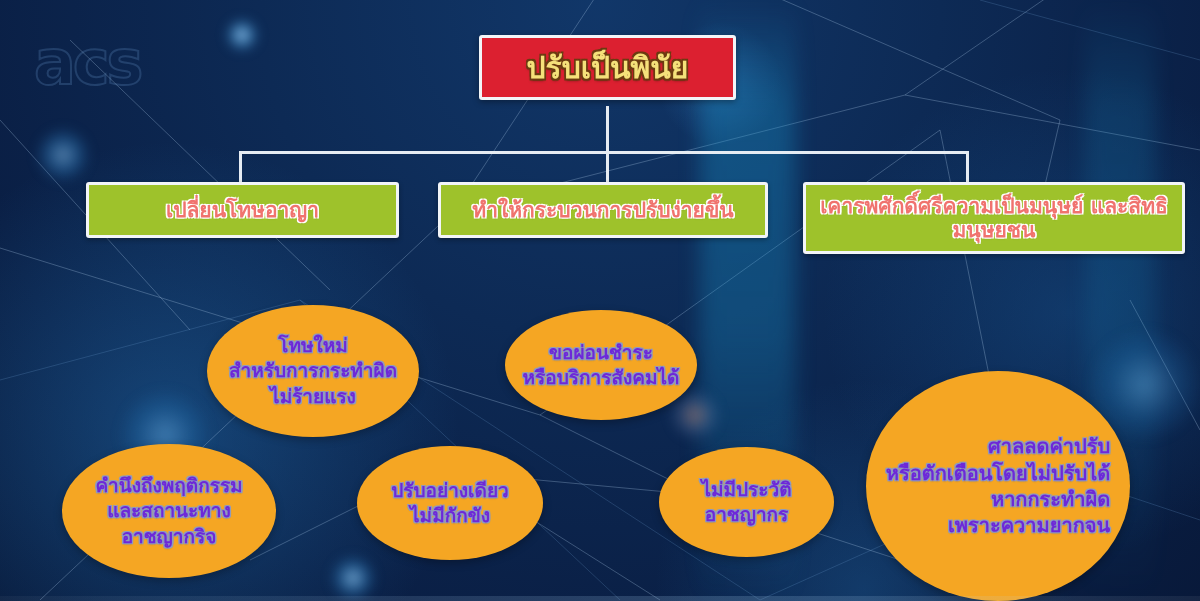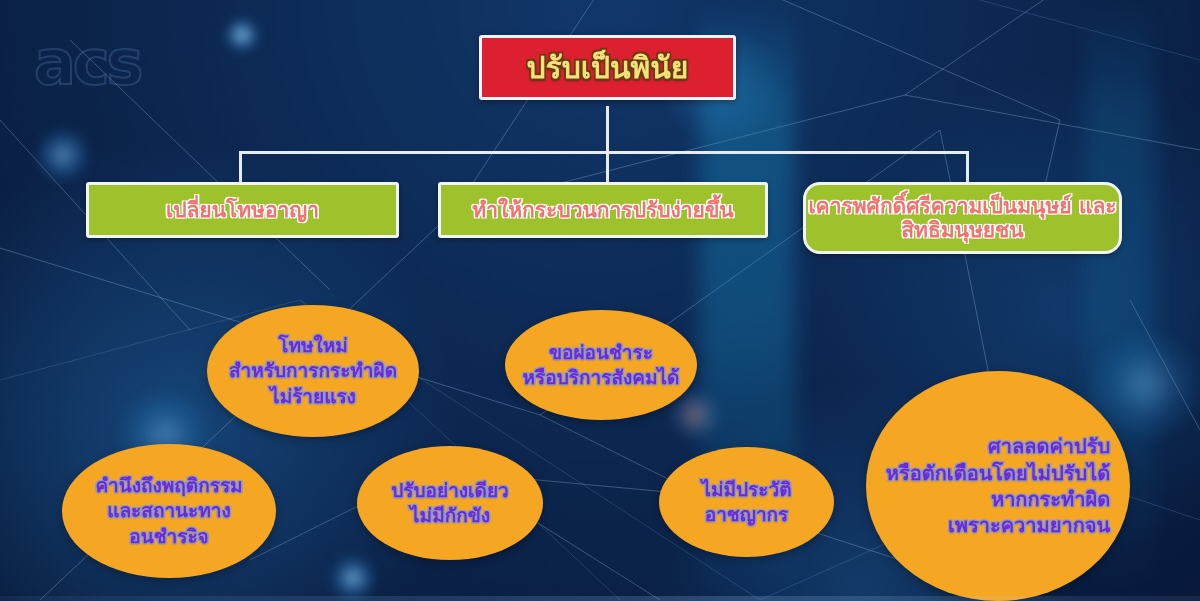--- a/index.html
+++ b/index.html
@@ -69,21 +69,21 @@
   .branch.tall{height:72px;}
   .branch .txt{
     color:#f0736e;font-size:21px;font-weight:700;line-height:1.15;
     text-shadow:
       -1.4px -1.4px 0 #ffffff, 1.4px -1.4px 0 #ffffff,
       -1.4px  1.4px 0 #ffffff, 1.4px  1.4px 0 #ffffff,
        0 1px 2px rgba(0,0,0,.18);
   }
   #branch-0{left:86px;top:182px;width:313px;}
   #branch-1{left:438px;top:182px;width:330px;}
-  #branch-2{left:803px;top:182px;width:319px;border-radius:17px;}
+  #branch-2{left:803px;top:182px;width:382px;}
 
   
   .bubble{
     position:absolute;
     background:#f5a623;
     border-radius:50%;
     display:flex;align-items:center;justify-content:center;
     text-align:center;
     box-shadow:0 3px 9px rgba(0,0,0,.28);
   }
@@ -201,21 +201,21 @@
       <span>หรือตักเตือนโดยไม่ปรับได้</span>
       <span>หากกระทำผิด</span>
       <span>เพราะความยากจน</span>
     </span>
   </div>
 
   <div class="bubble" id="bubble-3">
     <span class="txt">
       <span>คำนึงถึงพฤติกรรม</span>
       <span>และสถานะทาง</span>
-      <span>อนชำระิจ</span>
+      <span>อาชญากริจ</span>
     </span>
   </div>
 
   <div class="bubble" id="bubble-4">
     <span class="txt">
       <span>ปรับอย่างเดียว</span>
       <span>ไม่มีกักขัง</span>
     </span>
   </div>
 

